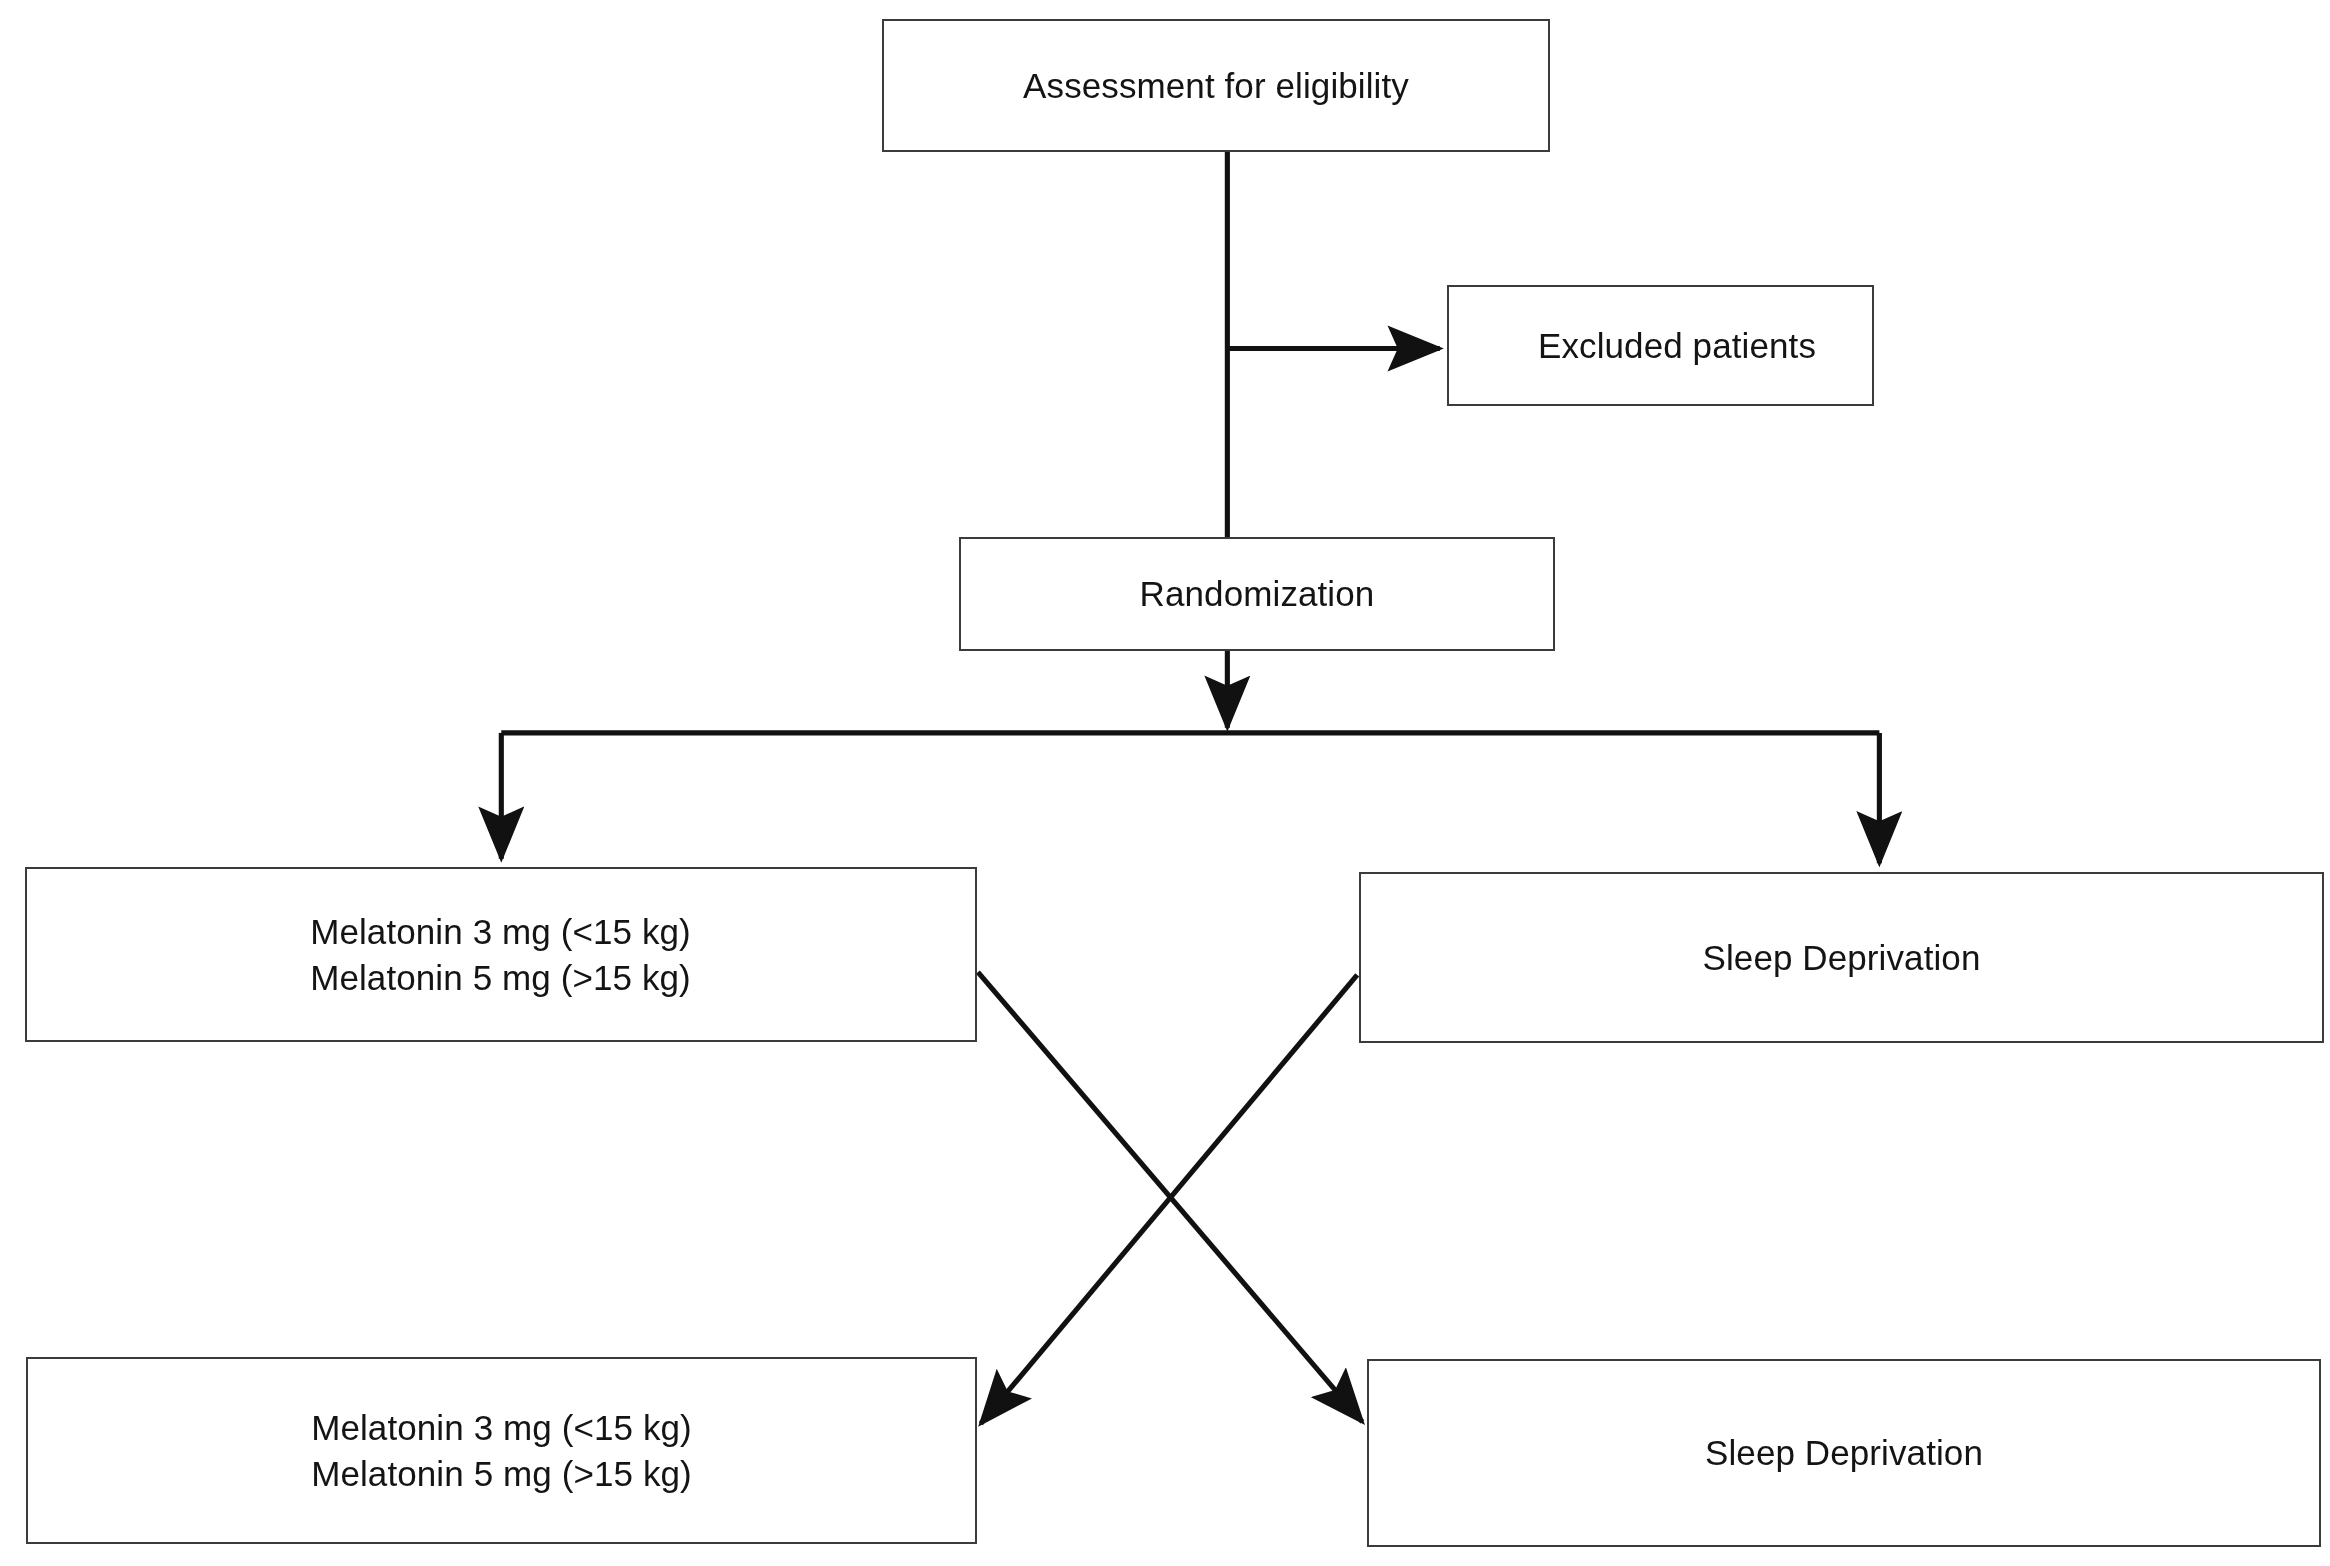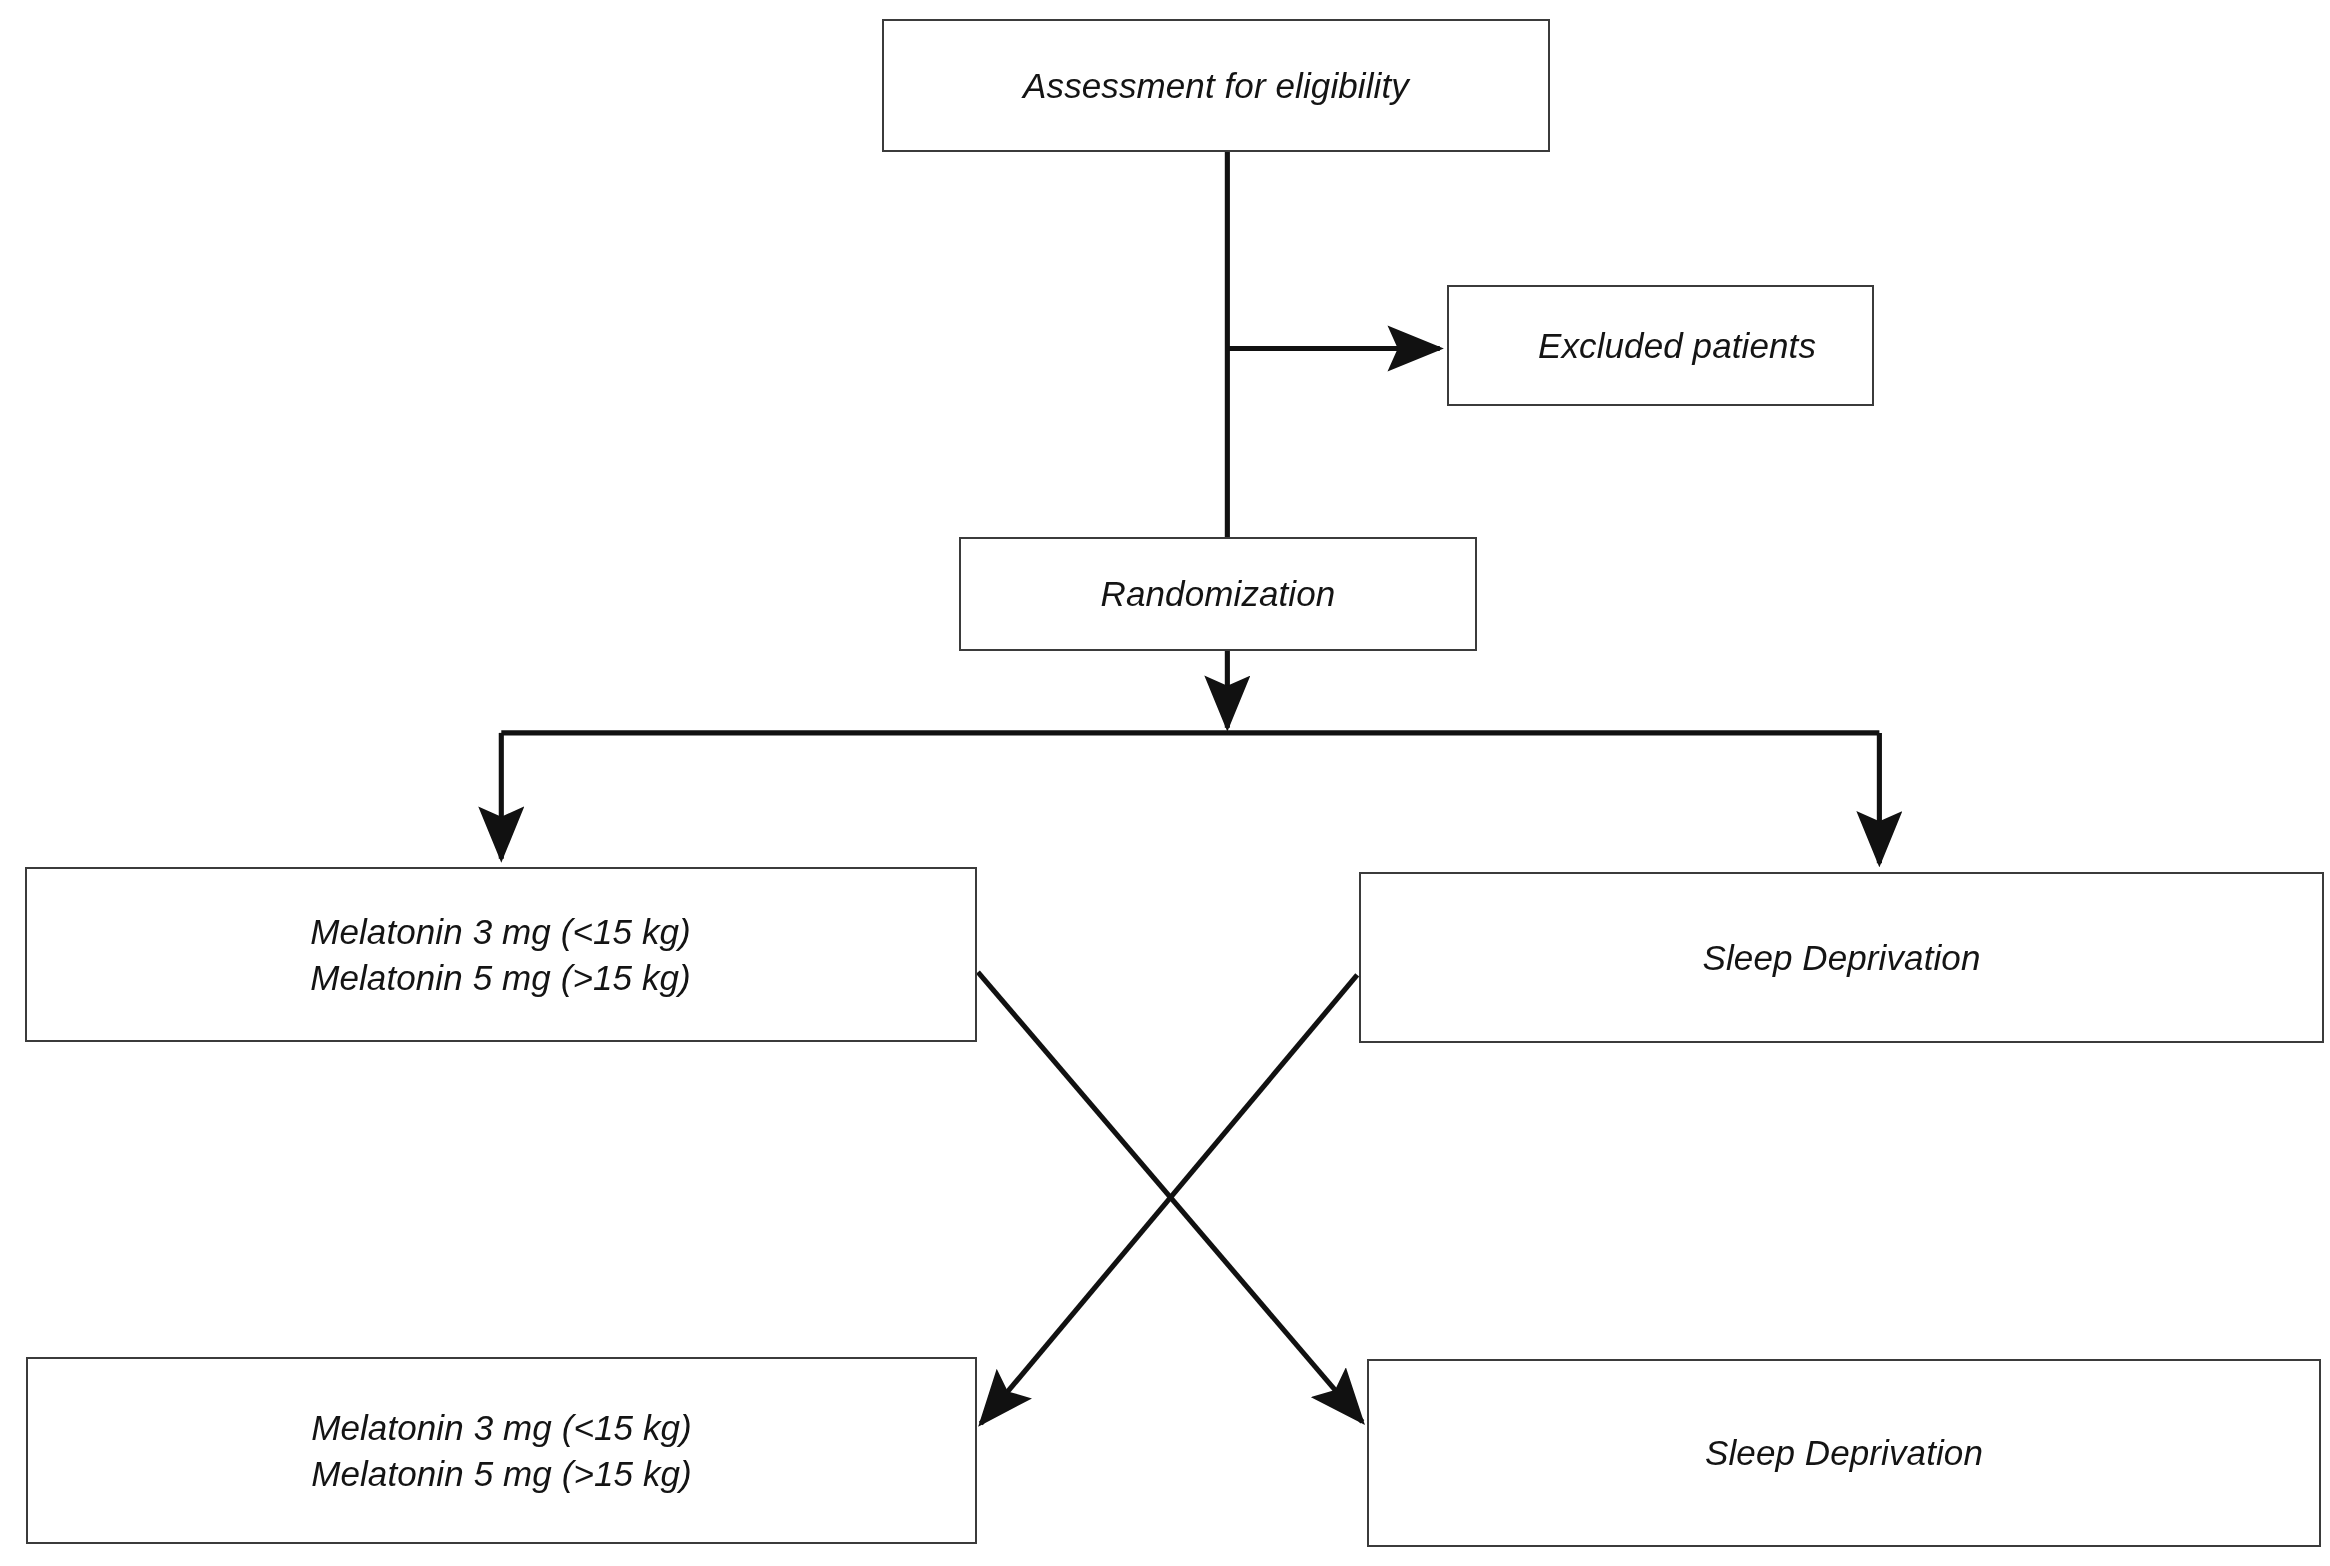--- a/index.html
+++ b/index.html
@@ -8,21 +8,20 @@
     padding: 0;
     background: #ffffff;
   }
   #stage {
     position: relative;
     width: 2330px;
     height: 1566px;
     background: #ffffff;
     font-family: "Liberation Sans", "DejaVu Sans", sans-serif;
     overflow: hidden;
-    font-style: italic;
   }
   #wires {
     position: absolute;
     left: 0;
     top: 0;
     width: 2330px;
     height: 1566px;
     pointer-events: none;
   }
   .node {
@@ -47,21 +46,21 @@
     color: #141414;
   }
   
   #node-assessment {
     left: 882px; top: 19px; width: 668px; height: 133px;
   }
   #node-excluded {
     left: 1447px; top: 285px; width: 427px; height: 121px; padding-left: 33px;
   }
   #node-randomization {
-    left: 959px; top: 537px; width: 518px; height: 114px; justify-content: center;
+    left: 959px; top: 537px; width: 596px; height: 114px; justify-content: center;
   }
   #node-melatonin-period1 {
     left: 24.5px; top: 867px; width: 952px; height: 175px;
   }
   #node-sleepdep-period1 {
     left: 1359px; top: 872px; width: 965px; height: 171px;
   }
   #node-melatonin-period2 {
     left: 26px; top: 1357px; width: 951px; height: 187px;
   }

